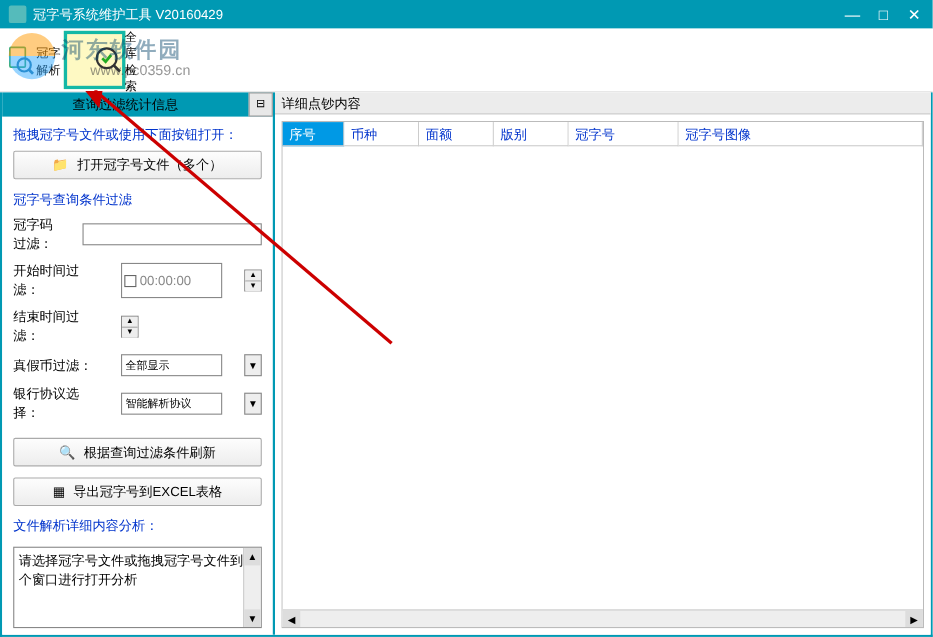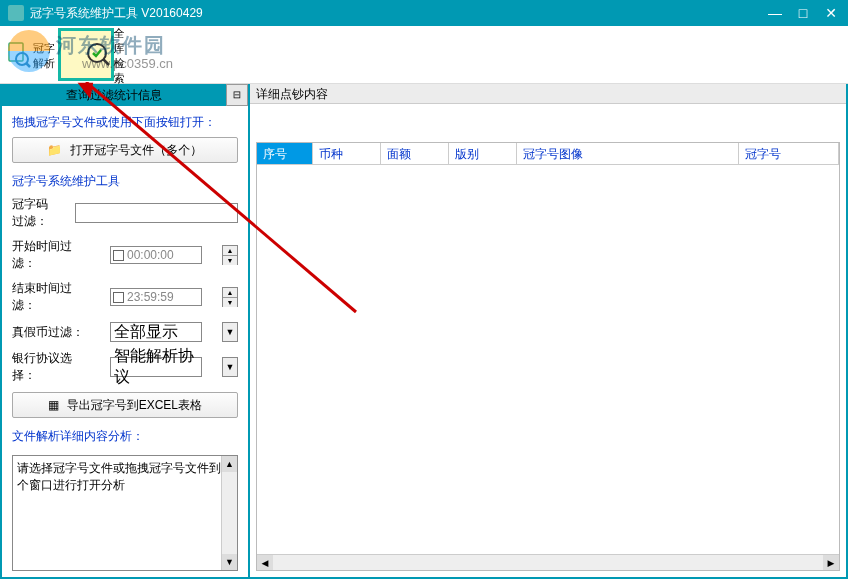--- a/index.html
+++ b/index.html
@@ -30,33 +30,33 @@
 .pinbtn { width: 22px; height: 22px; background: #e8e8e8; border: 1px solid #999; display: flex; align-items: center; justify-content: center; cursor: pointer; font-size: 10px; }
 
 .leftbody { padding: 8px 10px 6px 10px; overflow: hidden; flex: 1; display: flex; flex-direction: column; }
 .bluelabel { color: #0033cc; font-size: 12px; margin-bottom: 6px; }
 .widebtn { display: block; width: 100%; height: 26px; background: linear-gradient(#fdfdfd, #ededed); border: 1px solid #aaa; border-radius: 2px; cursor: pointer; font-size: 12px; margin-bottom: 10px; }
 .widebtn .bicon { margin-right: 4px; vertical-align: middle; }
 
 .filterrow { display: flex; align-items: center; margin-bottom: 8px; gap: 20px; }
 .filterrow label { width: 78px; font-size: 12px; }
 .txtinput { flex: 1; height: 20px; border: 1px solid #888; padding: 0 3px; font-size: 12px; }
-.timeinput { flex: 1; height: 18px; border: 1px solid #888; display: flex; align-items: center; padding: 0 2px; gap: 3px; font-size: 12px; color: #888; }
+.timeinput { flex: 1; height: 32px; border: 1px solid #888; display: flex; align-items: center; padding: 0 2px; gap: 3px; font-size: 12px; color: #888; }
 .timeinput .chk { width: 11px; height: 11px; border: 1px solid #666; }
 .spinner { width: 16px; height: 20px; border: 1px solid #888; display: flex; flex-direction: column; }
 .spinner div { flex: 1; background: #eee; font-size: 7px; text-align: center; line-height: 9px; border-bottom: 1px solid #999; cursor: pointer; }
 .spinner div:last-child { border-bottom: none; }
-.selectbox { flex: 1; height: 20px; border: 1px solid #888; display: flex; align-items: center; padding: 0 3px; font-size: 16px; }
+.selectbox { flex: 1; height: 20px; border: 1px solid #888; display: flex; align-items: center; padding: 0 3px; font-size: 10px; }
 .selectarrow { width: 16px; height: 20px; border: 1px solid #888; background: #eee; text-align: center; line-height: 18px; font-size: 9px; cursor: pointer; }
 
 .detailbox { flex: 1; border: 1px solid #888; padding: 4px; font-size: 12px; overflow: auto; margin-top: 4px; position: relative; }
 .scrollv { width: 16px; background: #eee; border-left: 1px solid #ccc; position: absolute; right: 0; top: 0; bottom: 0; }
 .scrollv .arr { height: 16px; background: #ddd; text-align: center; font-size: 9px; line-height: 16px; }
 
-.rightpanel { flex: 1; display: flex; flex-direction: column; background: #fff; gap: 32px; }
+.rightpanel { flex: 1; display: flex; flex-direction: column; background: #fff; }
 .rhdr { background: #ececec; height: 20px; line-height: 20px; padding: 0 6px; font-size: 12px; border-bottom: 1px solid #ccc; }
 .tablewrap { flex: 1; padding: 6px; }
 .grid { width: 100%; border: 1px solid #bbb; height: 100%; position: relative; }
 .gridhdr { display: flex; height: 22px; }
 .gridhdr div { border-right: 1px solid #ccc; border-bottom: 1px solid #ccc; padding: 3px 6px; font-size: 12px; color: #0033cc; background: #fff; }
 .gridhdr div.sel { background: #0099e5; color: #fff; }
 .gridbody { background: #fff; height: calc(100% - 22px); }
 .scrollh { height: 16px; background: #eee; border-top: 1px solid #ccc; position: absolute; left: 0; right: 0; bottom: 0; display: flex; }
 .scrollh .arr { width: 16px; background: #ddd; text-align: center; font-size: 9px; line-height: 16px; }
 .scrollh .track { flex: 1; }
@@ -115,45 +115,41 @@
       <span class="pinbtn">⊟</span>
     </div>
     <div class="leftbody">
 
       <div class="bluelabel">拖拽冠字号文件或使用下面按钮打开：</div>
       <button class="widebtn">
         <span class="bicon">📁</span>
         <span>打开冠字号文件（多个）</span>
       </button>
 
-      <div class="bluelabel">冠字号系统维护工具</div>
+      <div class="bluelabel">冠字号查询条件过滤</div>
 
       <div class="filterrow">
         <label>冠字码过滤：</label>
         <input class="txtinput" value="" style="">
       </div>
 
       <div class="filterrow">
         <label>开始时间过滤：</label>
         <div class="timeinput">
           <span class="chk"></span>
           <span>00:00:00</span>
         </div>
         <div class="spinner">
             <div>▲</div>
             <div>▼</div>
           </div>
       </div>
 
       <div class="filterrow">
         <label>结束时间过滤：</label>
-        <div class="timeinput">
-          <span class="chk"></span>
-          <span>23:59:59</span>
-        </div>
         <div class="spinner">
             <div>▲</div>
             <div>▼</div>
           </div>
       </div>
 
       <div class="filterrow">
         <label>真假币过滤：</label>
         <div class="selectbox">
             <span>全部显示</span>
@@ -162,20 +158,24 @@
       </div>
 
       <div class="filterrow">
         <label>银行协议选择：</label>
         <div class="selectbox">
             <span>智能解析协议</span>
           </div>
         <div class="selectarrow">▼</div>
       </div>
 
+      <button class="widebtn" style="margin-top:6px;">
+        <span class="bicon">🔍</span>
+        <span>根据查询过滤条件刷新</span>
+      </button>
 
       <button class="widebtn">
         <span class="bicon">▦</span>
         <span>导出冠字号到EXCEL表格</span>
       </button>
 
       <div class="bluelabel">文件解析详细内容分析：</div>
       <div class="detailbox">
         <span>请选择冠字号文件或拖拽冠字号文件到这个窗口进行打开分析</span>
         <div class="scrollv">
@@ -189,22 +189,22 @@
 
   <div class="rightpanel">
     <div class="rhdr">详细点钞内容</div>
     <div class="tablewrap">
       <div class="grid">
         <div class="gridhdr">
           <div class="sel" style="width:56px">序号</div>
           <div style="width:68px">币种</div>
           <div style="width:68px">面额</div>
           <div style="width:68px">版别</div>
+          <div style="width:100px">冠字号</div>
           <div style="flex:1">冠字号图像</div>
-          <div style="width:100px">冠字号</div>
         </div>
         <div class="gridbody"></div>
         <div class="scrollh">
           <div class="arr">◀</div>
           <div class="track"></div>
           <div class="arr">▶</div>
         </div>
       </div>
     </div>
   </div>

